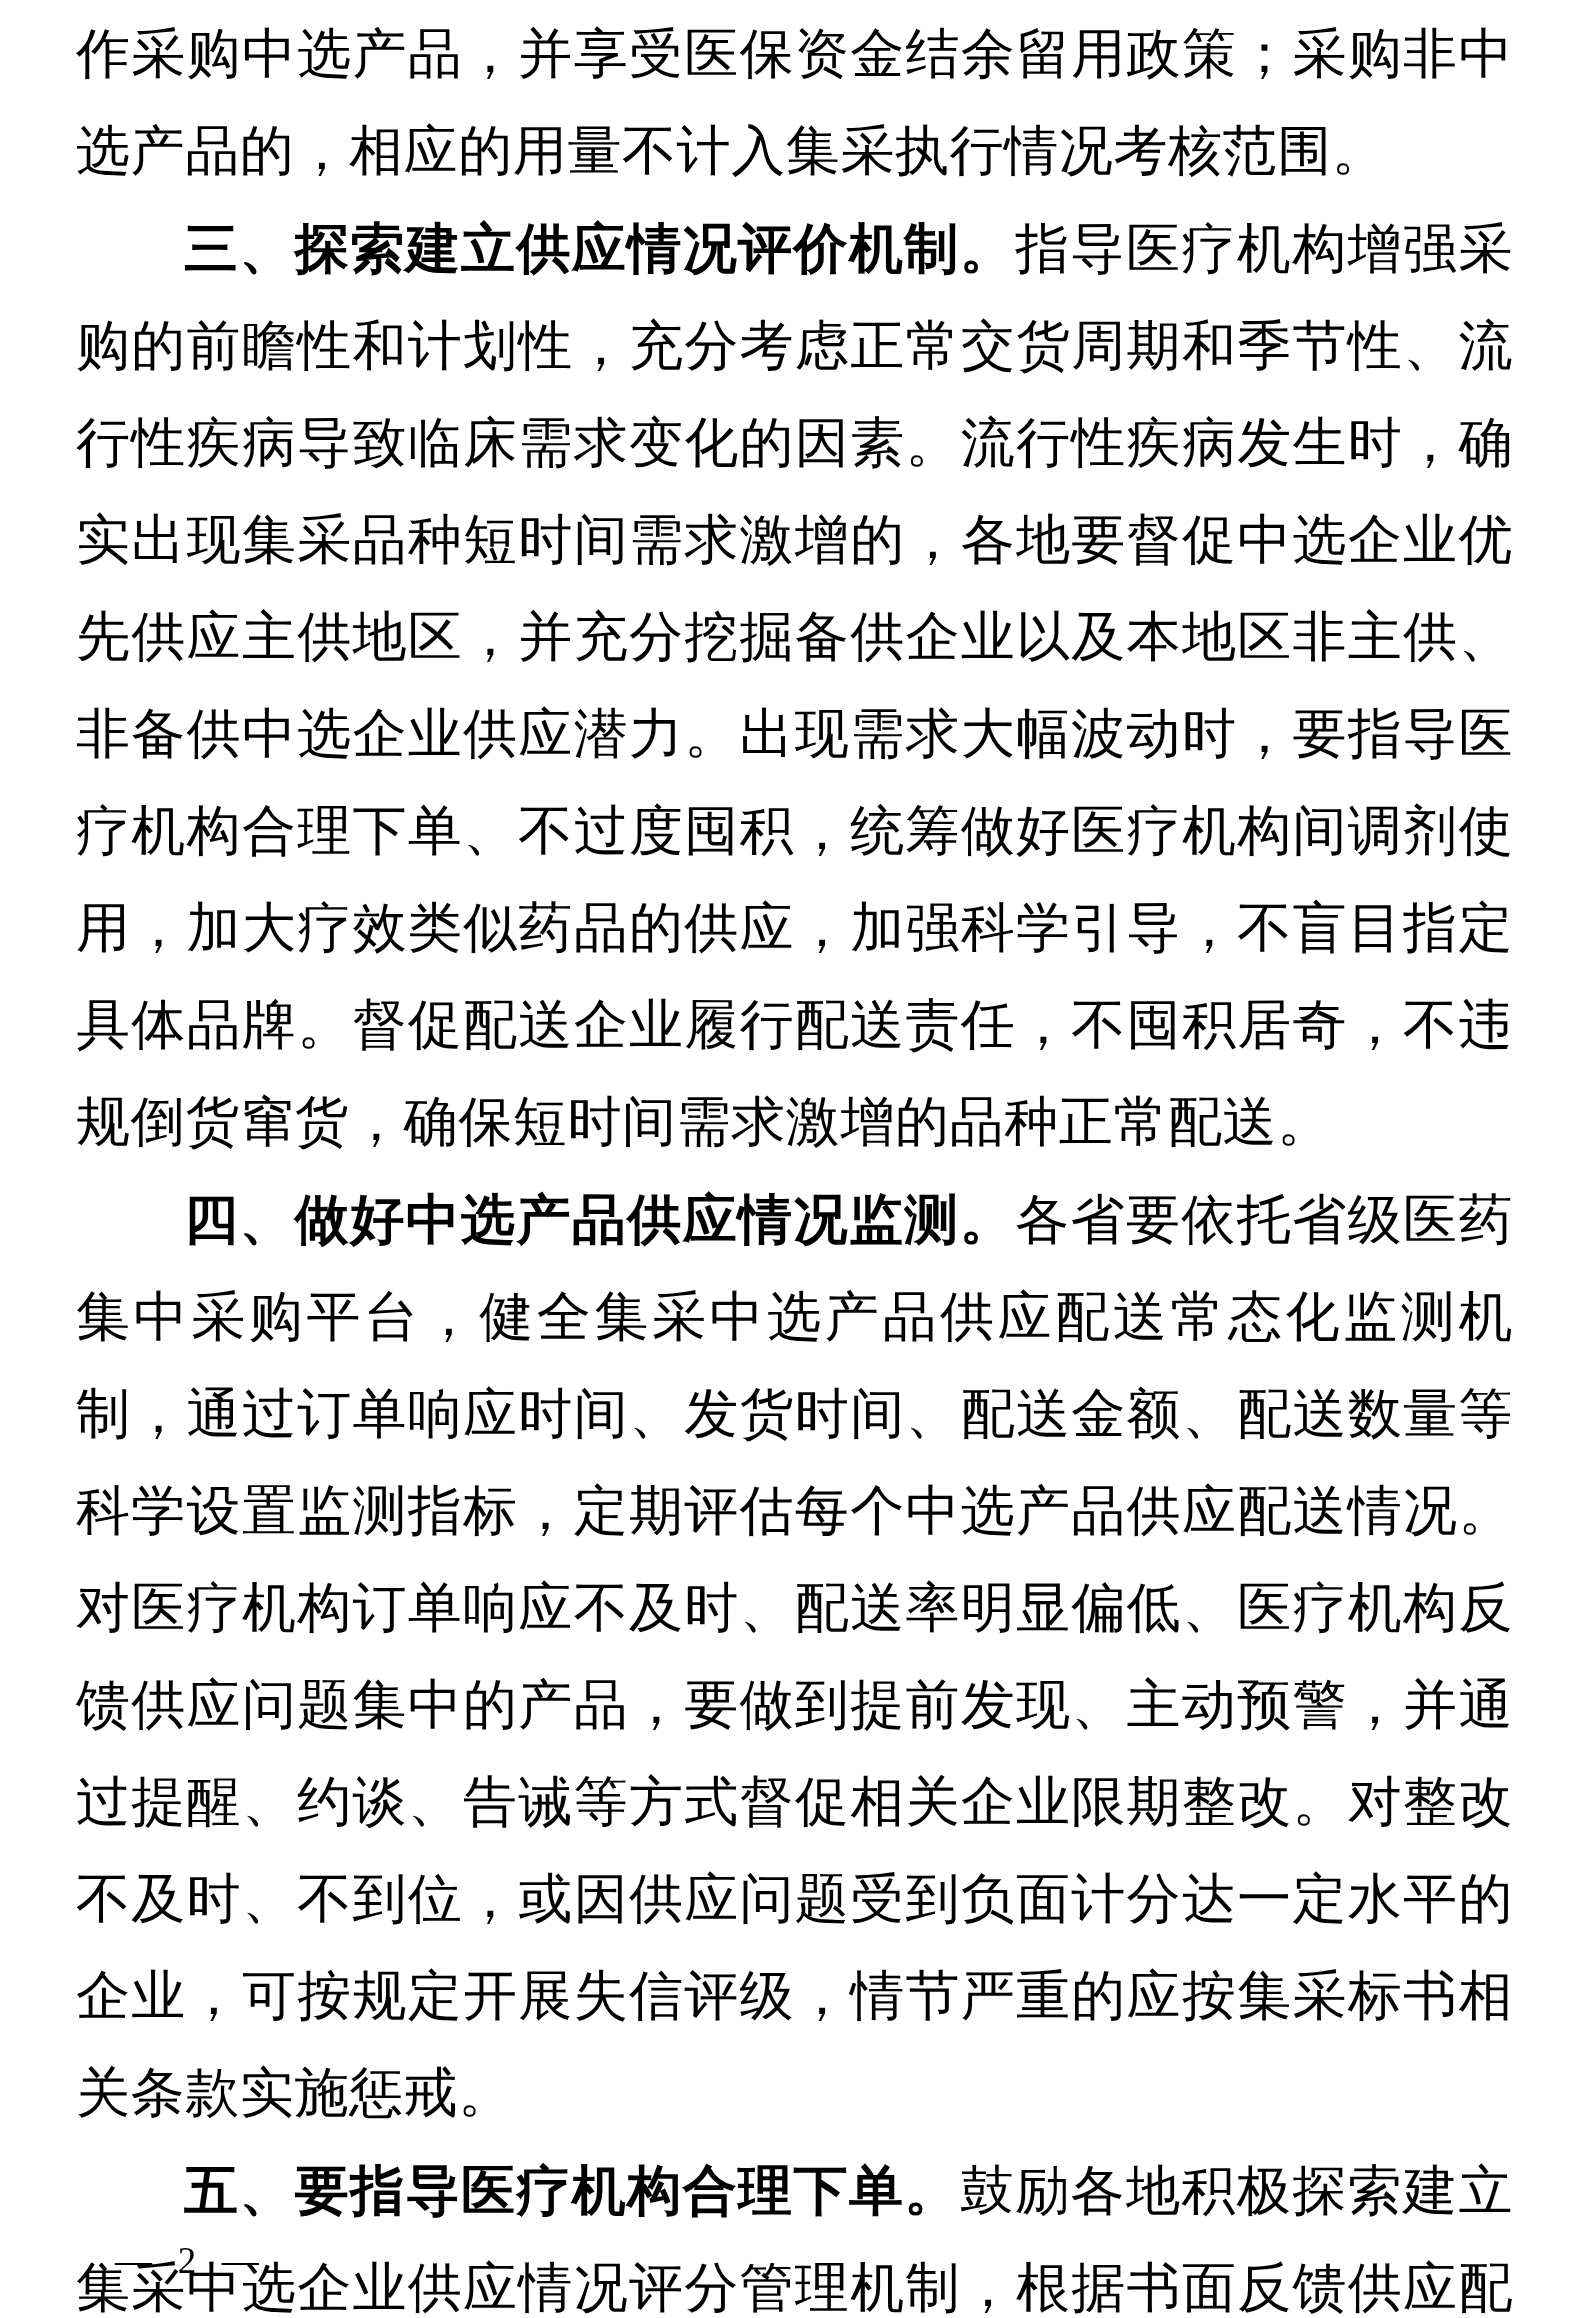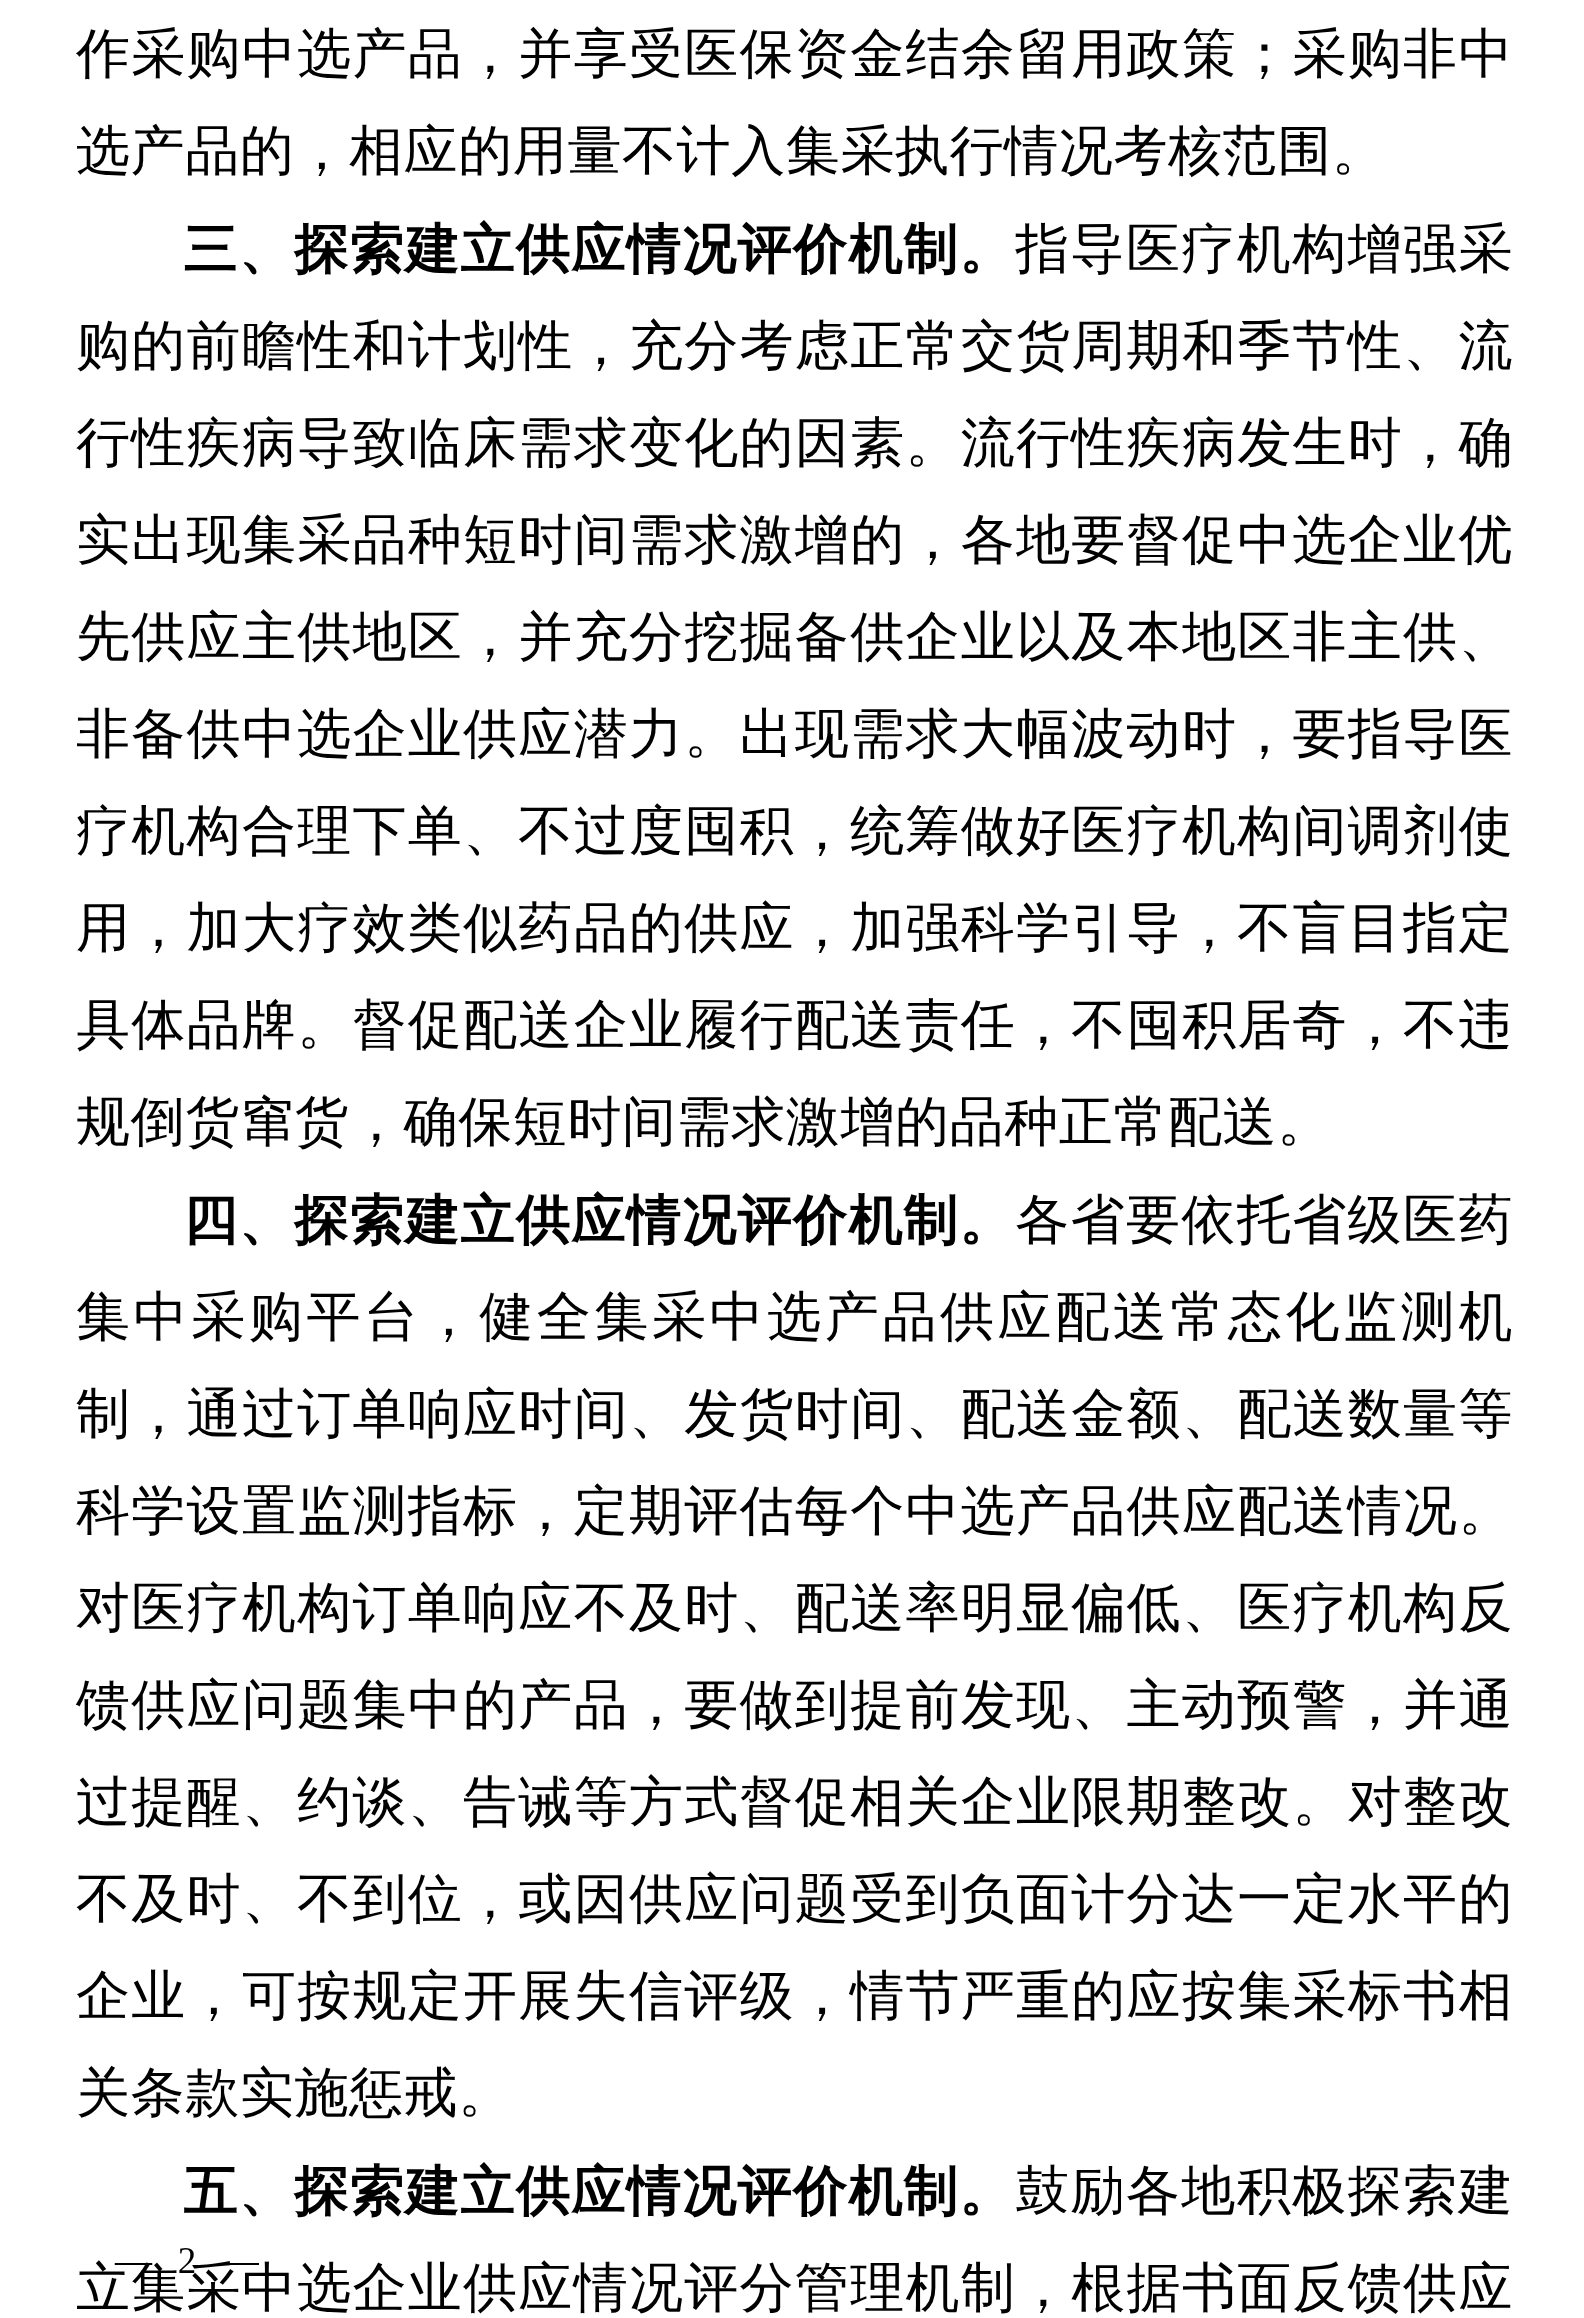--- a/index.html
+++ b/index.html
@@ -50,18 +50,18 @@
     color: #000000;
   }
 </style>
 </head>
 <body>
 
 <div class="page">
   <div class="body-text">
     <p class="para"><span class="hei"></span><span>作采购中选产品，并享受医保资金结余留用政策；采购非中选产品的，相应的用量不计入集采执行情况考核范围。</span></p>
     <p class="para indent"><span class="hei">三、探索建立供应情况评价机制。</span><span>指导医疗机构增强采购的前瞻性和计划性，充分考虑正常交货周期和季节性、流行性疾病导致临床需求变化的因素。流行性疾病发生时，确实出现集采品种短时间需求激增的，各地要督促中选企业优先供应主供地区，并充分挖掘备供企业以及本地区非主供、非备供中选企业供应潜力。出现需求大幅波动时，要指导医疗机构合理下单、不过度囤积，统筹做好医疗机构间调剂使用，加大疗效类似药品的供应，加强科学引导，不盲目指定具体品牌。督促配送企业履行配送责任，不囤积居奇，不违规倒货窜货，确保短时间需求激增的品种正常配送。</span></p>
-    <p class="para indent"><span class="hei">四、探索建立供应情况评价机制。</span><span>各省要依托省级医药集中采购平台，健全集采中选产品供应配送常态化监测机制，通过订单响应时间、发货时间、配送金额、配送数量等科学设置监测指标，定期评估每个中选产品供应配送情况。对医疗机构订单响应不及时、配送率明显偏低、医疗机构反馈供应问题集中的产品，要做到提前发现、主动预警，并通过提醒、约谈、告诫等方式督促相关企业限期整改。对整改不及时、不到位，或因供应问题受到负面计分达一定水平的企业，可按规定开展失信评级，情节严重的应按集采标书相关条款实施惩戒。</span></p>
-    <p class="para indent"><span class="hei">五、探索建立供应情况评价机制。</span><span>鼓励各地积极探索建立集采中选企业供应情况评分管理机制，根据书面反馈供应配送问题</span></p>
+    <p class="para indent"><span class="hei">四、做好中选产品供应情况监测。</span><span>各省要依托省级医药集中采购平台，健全集采中选产品供应配送常态化监测机制，通过订单响应时间、发货时间、配送金额、配送数量等科学设置监测指标，定期评估每个中选产品供应配送情况。对医疗机构订单响应不及时、配送率明显偏低、医疗机构反馈供应问题集中的产品，要做到提前发现、主动预警，并通过提醒、约谈、告诫等方式督促相关企业限期整改。对整改不及时、不到位，或因供应问题受到负面计分达一定水平的企业，可按规定开展失信评级，情节严重的应按集采标书相关条款实施惩戒。</span></p>
+    <p class="para indent"><span class="hei">五、要指导医疗机构合理下单。</span><span>鼓励各地积极探索建立集采中选企业供应情况评分管理机制，根据书面反馈供应配送问题</span></p>
   </div>
   <div class="footer">— 2 —</div>
 </div>
 
 
 </body></html>

